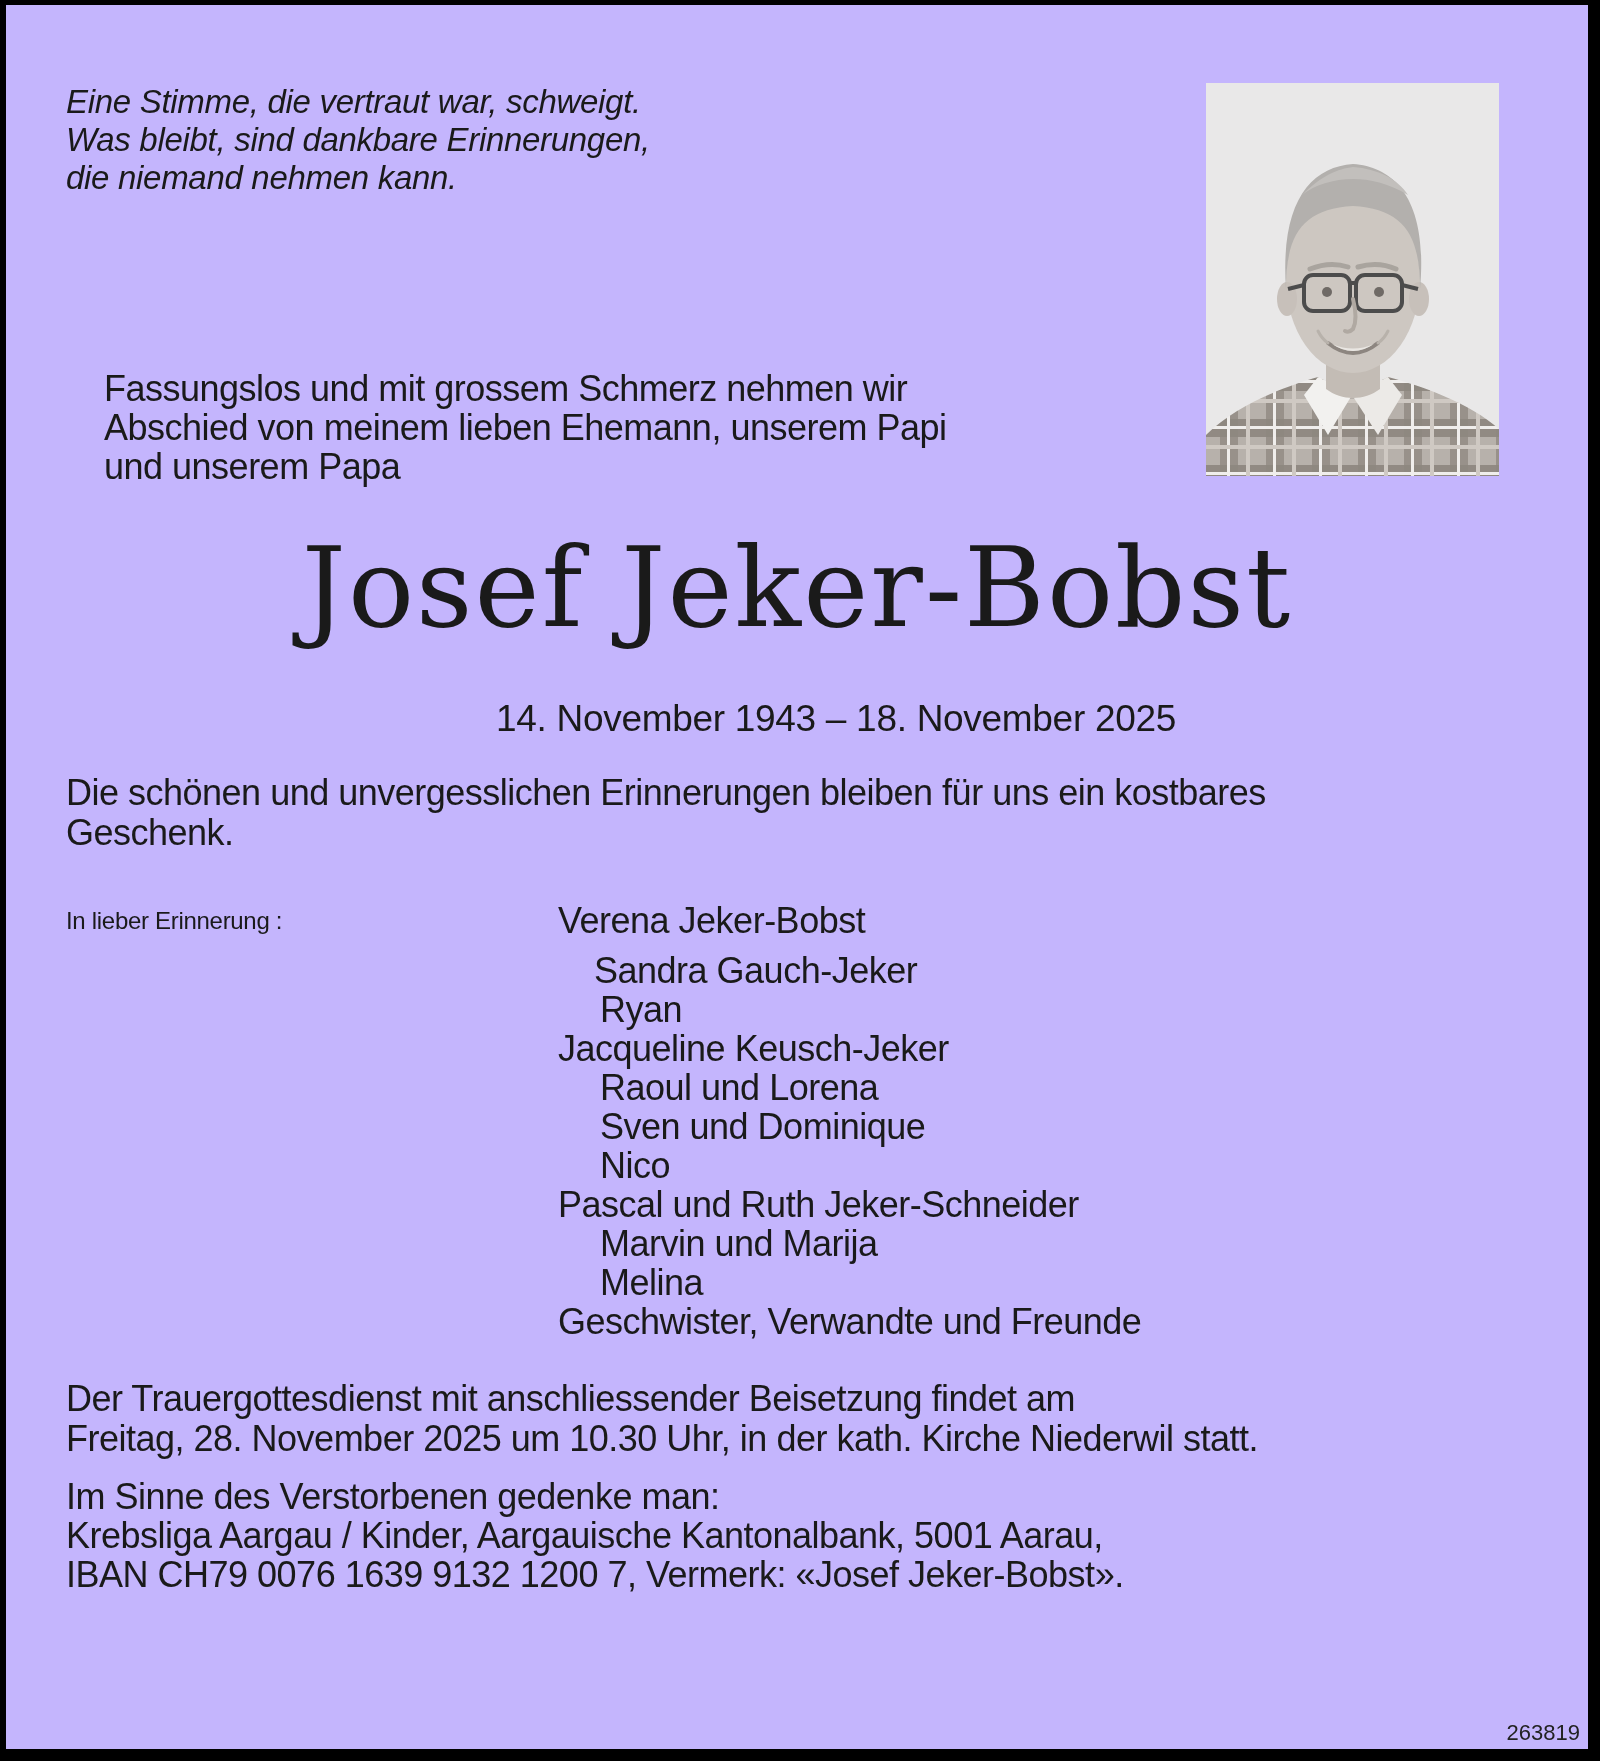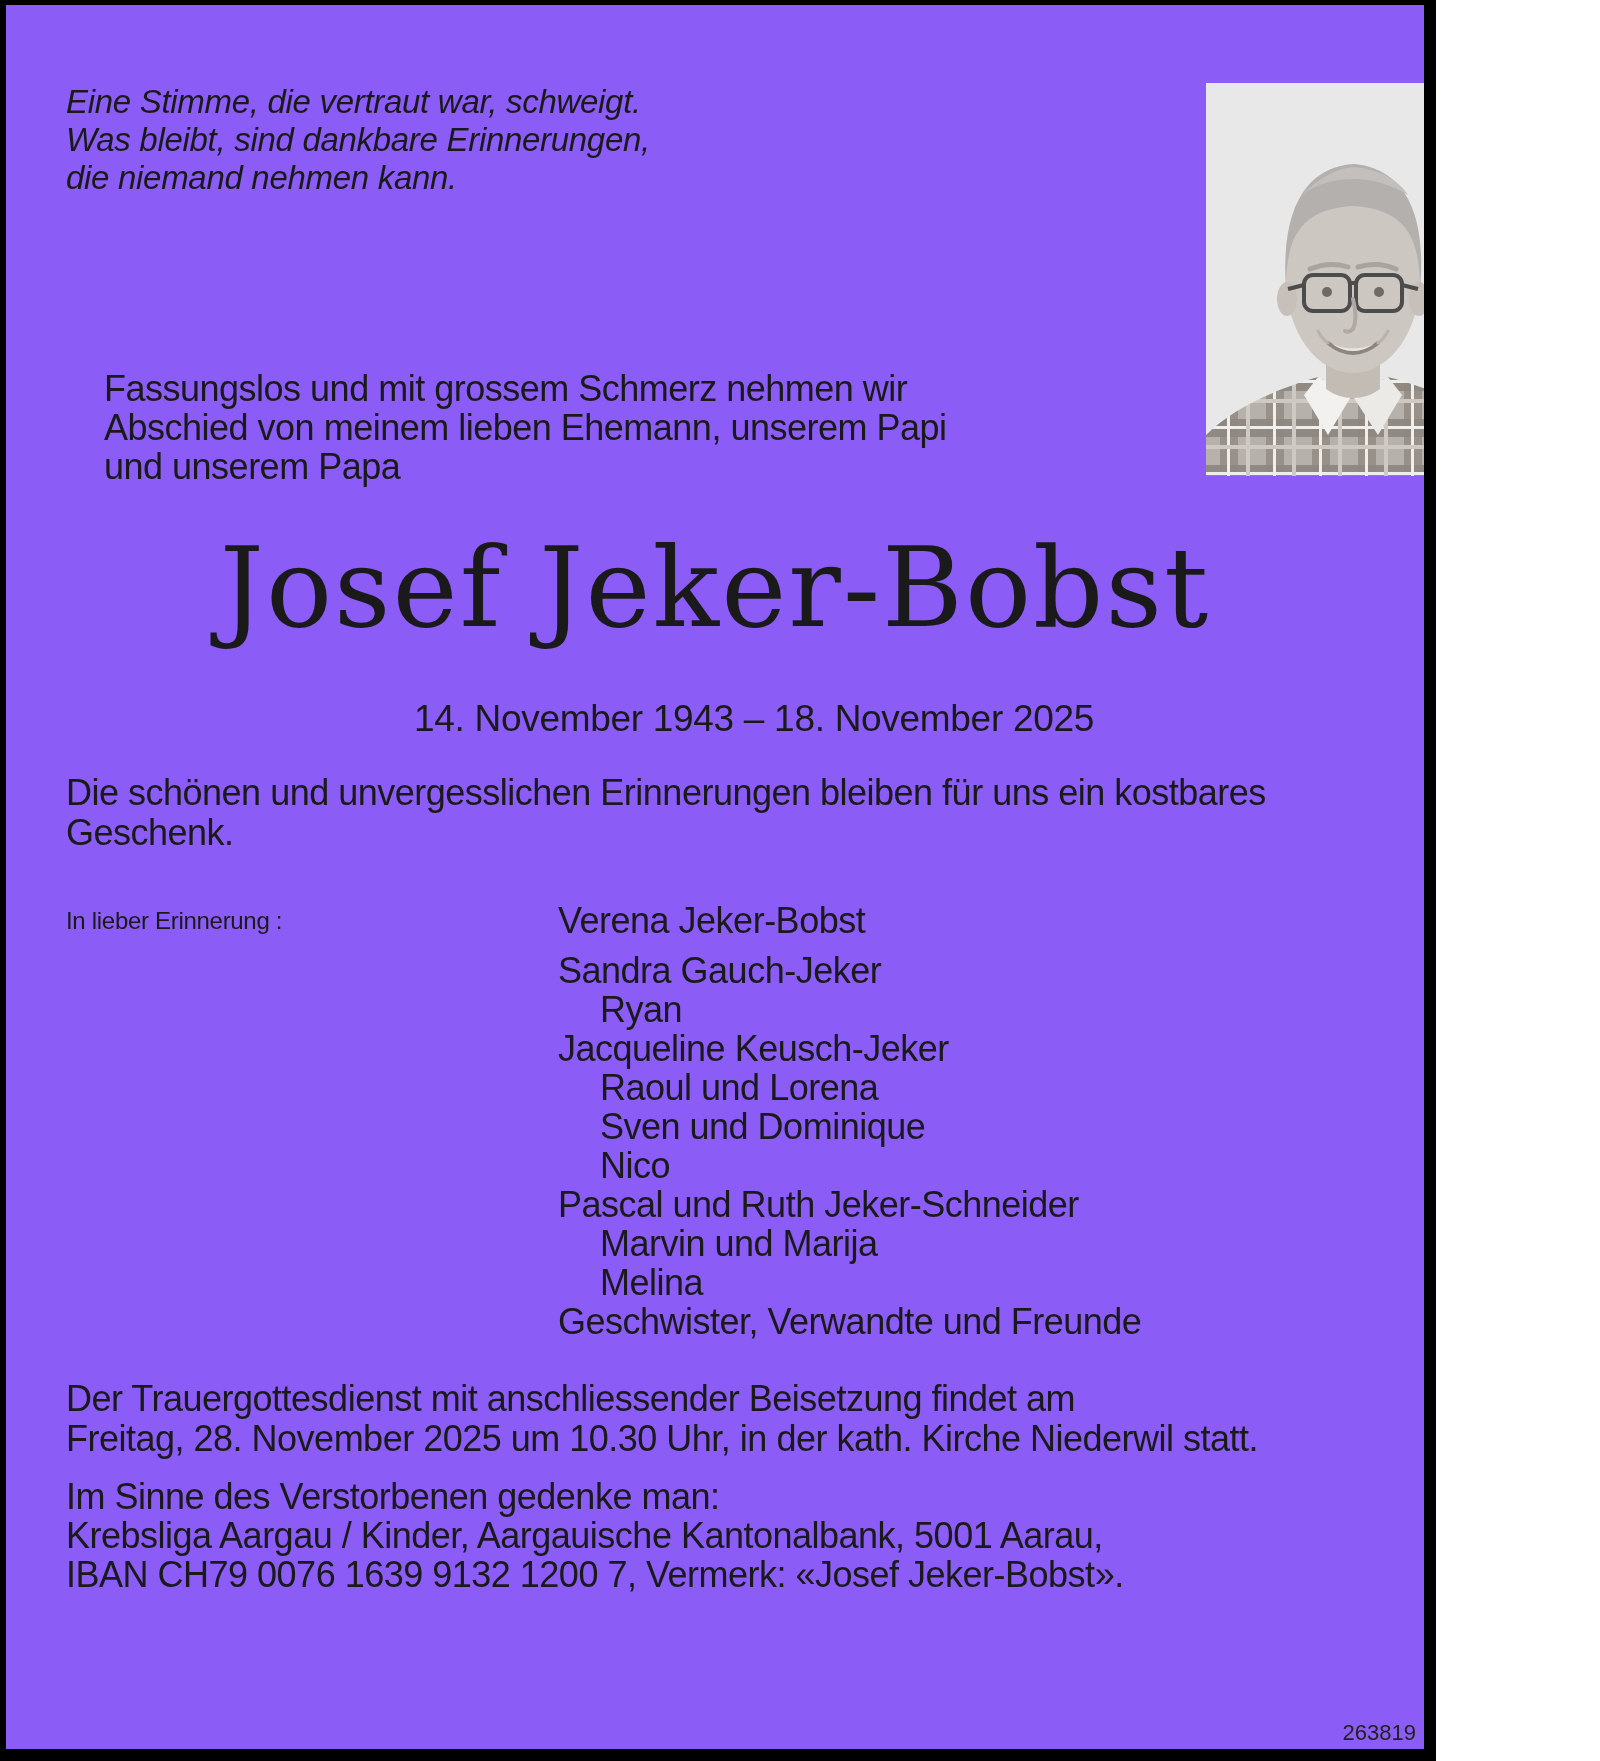--- a/index.html
+++ b/index.html
@@ -1,20 +1,20 @@
 <!DOCTYPE html>
 <html lang="de"><head>
 <meta charset="utf-8">
 <style>
   html,body{margin:0;padding:0;background:#ffffff;}
   .page{
     position:relative;
-    width:1436px;height:1761px;
+    width:1600px;height:1761px;
     box-sizing:border-box;
-    background:#8b5cf6;
+    background:#c4b5fd;
     border-style:solid;border-color:#000000;
     border-width:5px 12px 12px 6px;
     overflow:hidden;
     font-family:"Liberation Sans", sans-serif;
     color:#1a1a1a;
   }
   .abs{position:absolute;}
   .poem{
     left:60px;top:78px;
     font-style:italic;
@@ -63,21 +63,21 @@
     letter-spacing:-0.3px;
     white-space:nowrap;
   }
   .memoriam-list{
     left:552px;top:896px;
     font-size:36px;line-height:39px;
     letter-spacing:-0.5px;
     white-space:nowrap;
   }
   .memoriam-list .indent{padding-left:42px;}
-  .memoriam-list .gap{margin-top:11px;}
+  .memoriam-list .gap{margin-top:11px;margin-left:36px;}
   .service{
     left:60px;top:1374px;
     font-size:36px;line-height:40px;
     letter-spacing:-0.5px;
     white-space:nowrap;
   }
   .donation{
     left:60px;top:1472px;
     font-size:36px;line-height:39px;
     letter-spacing:-0.5px;

